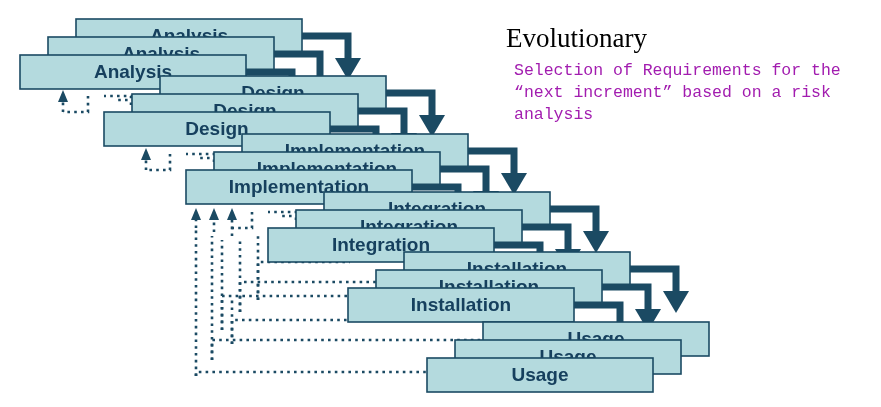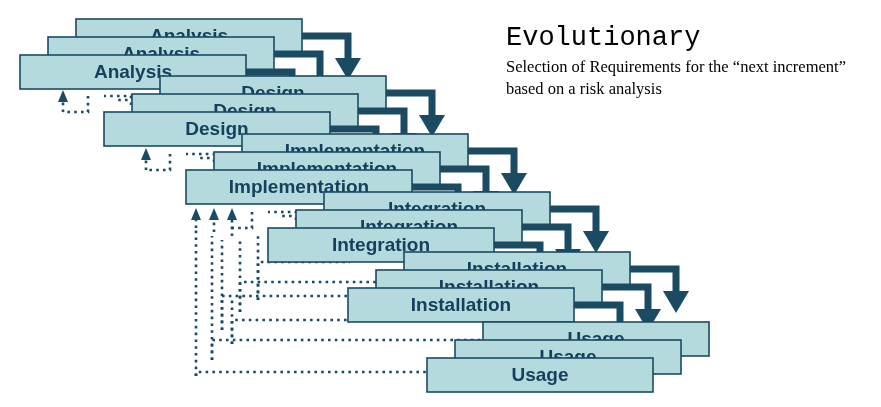--- a/index.html
+++ b/index.html
@@ -56,33 +56,33 @@
   .feedback-head {
     fill: #1b4a63;
   }
   #caption-block {
     position: absolute;
     left: 506px;
     top: 24px;
     width: 368px;
   }
   #caption-title {
-    font-family: Liberation Mono, monospace;
+    font-family: Liberation Serif, serif;
     font-size: 27px;
     color: #000000;
     line-height: 1.05;
     margin: 0 0 4px 0;
     font-weight: normal;
   }
   #caption-body {
-    font-family: Liberation Serif, serif;
+    font-family: Liberation Mono, monospace;
     font-size: 16.5px;
-    color: #000000;
+    color: #a21caf;
     line-height: 1.32;
-    margin: 0;
+    margin: 8px;
   }
 </style>
 </head>
 <body>
 
 <div id="canvas">
 
   <svg id="diagram-svg" viewBox="0 0 881 407" xmlns="http://www.w3.org/2000/svg">
 
     <g>

